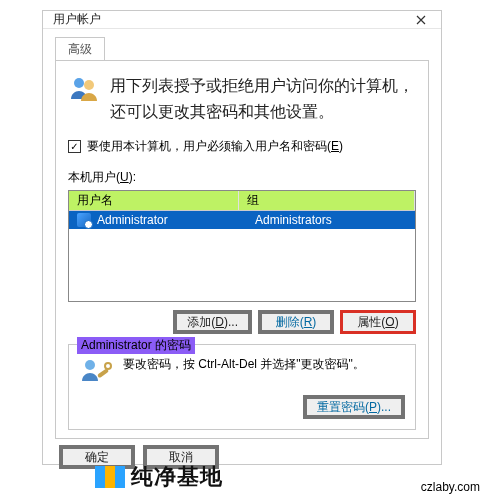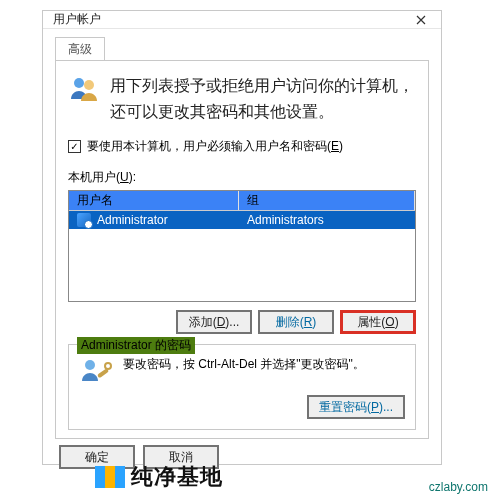--- a/index.html
+++ b/index.html
@@ -18,45 +18,45 @@
   .introrow { display:flex; gap:10px; align-items:flex-start; }
   .usericon { width:32px; height:32px; flex-shrink:0; }
   .usericon svg { width:32px; height:32px; }
   .introtext { font-size:16px; line-height:1.6; color:#222; }
   .chkrow { margin-top:14px; display:flex; align-items:center; gap:6px; font-size:12px; }
   .chkbox { width:13px; height:13px; border:1px solid #333; display:flex; align-items:center; justify-content:center; font-size:10px; line-height:1; color:#000; }
   .chkrow .acc { text-decoration: underline; }
   .listlabel { margin-top:14px; font-size:12px; }
   .listlabel .acc { text-decoration: underline; }
   .listbox { margin-top:4px; border:1px solid #888; height:112px; background:#fff; display:flex; flex-direction:column; overflow:hidden; }
-  .listhead { display:flex; height:20px; border-bottom:1px solid #ccc; background:#3b82f6; font-size:12px; }
+  .listhead { display:flex; height:20px; border-bottom:1px solid #ccc; background:#bef264; font-size:12px; }
   .hcell { padding:2px 8px; border-right:1px solid #e0e0e0; display:flex; align-items:center; }
   .c1 { width:170px; }
   .c2 { flex:1; }
-  .listrow { display:flex; height:18px; font-size:12px; background:#0a63c2; color:#fff; align-items:center; }
+  .listrow { display:flex; height:18px; font-size:12px; background:#0a63c2; color:#fff; align-items:center;gap:8px; }
   .listrow .rc { display:flex; align-items:center; padding:0 8px; }
   .rowicon { width:14px; height:14px; margin-right:6px; background:linear-gradient(135deg,#4aa3ff,#1668c4); border-radius:2px; position:relative; }
   .rowicon::after { content:""; position:absolute; right:-2px; bottom:-2px; width:7px; height:7px; background:#fff; border:1px solid #0a63c2; border-radius:50%; }
   .btnrow { margin-top:8px; display:flex; justify-content:flex-end; gap:6px; }
-  .btn { min-width:76px; height:24px; border:2px solid #737373; background:#efefef; font-size:12px; padding:0 10px; display:flex; align-items:center; justify-content:center; color:#222; }
+  .btn { min-width:76px; height:24px; border:4px solid #737373; background:#efefef; font-size:12px; padding:0 10px; display:flex; align-items:center; justify-content:center; color:#222; }
   .btn.disabled { color:#0369a1; }
   .btn .acc { text-decoration: underline; }
   .highlight { border:3px solid #d93025; }
   .group { margin-top:10px; border:1px solid #c8c8c8; padding:10px; position:relative; }
-  .grouptitle { position:absolute; top:-8px; left:8px; background:#4d7c0f; padding:0 4px; font-size:12px;text-align:center; }
+  .grouptitle { position:absolute; top:-8px; left:8px; background:#8b5cf6; padding:0 4px; font-size:12px;text-align:center; }
   .groupbody { display:flex; gap:10px; align-items:flex-start; }
   .keyicon { width:34px; height:34px; flex-shrink:0; }
   .keyicon svg { width:34px; height:34px; }
   .grouptext { font-size:12px; line-height:1.6; }
   .groupbtn { margin-top:6px; display:flex; justify-content:flex-end; }
   .bottom { display:flex; gap:8px; padding:6px 4px 0 4px; }
   .watermark1 { position:absolute; left:95px; bottom:8px; font-size:22px; font-weight:600; color:#111; letter-spacing:1px; display:flex; align-items:center; gap:6px; }
   .wmicolor { display:inline-flex; }
   .wmicolor span { width:10px; height:22px; }
-  .watermark2 { position:absolute; right:12px; bottom:6px; font-size:12px; color:#0f766e; }
+  .watermark2 { position:absolute; right:20px; bottom:6px; font-size:12px; color:#000000; }
 </style>
 </head>
 <body>
 
 <div class="window">
   <div class="titlebar">
     <span>用户帐户</span>
     <div class="close">
       <svg width="10" height="10" viewBox="0 0 10 10">
           <path d="M1 1 L9 9 M9 1 L1 9" stroke="#333" stroke-width="1.2" fill="none"></path>

